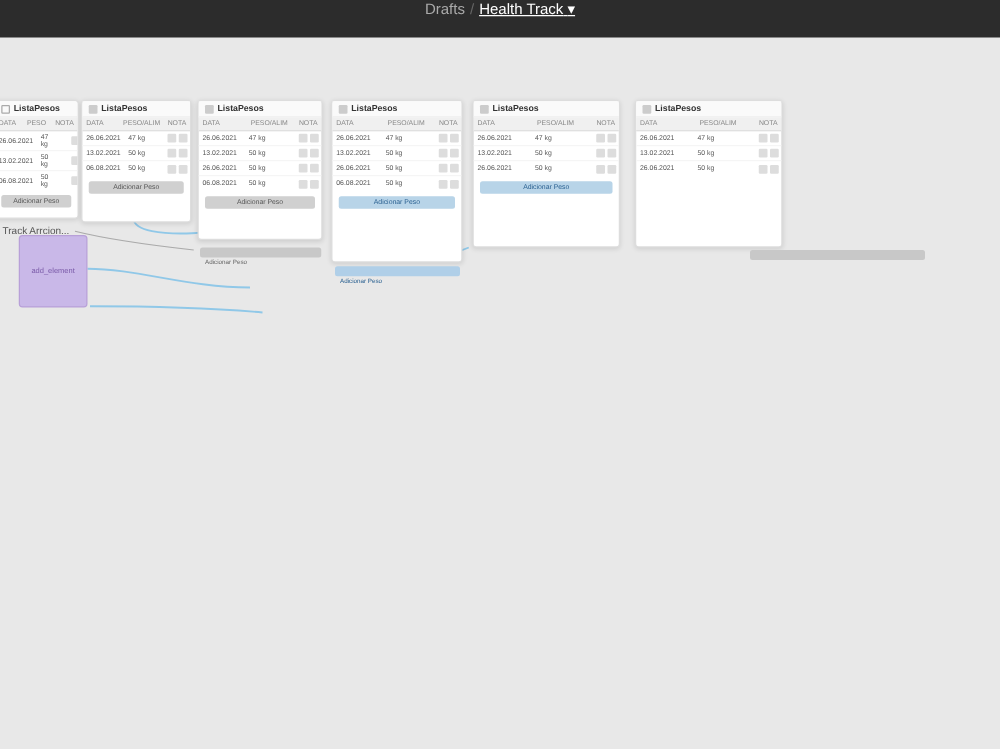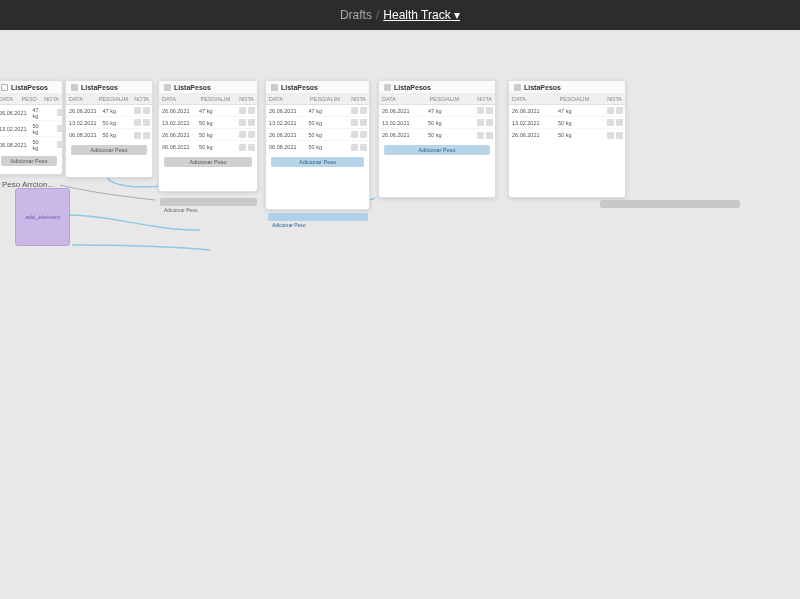--- a/index.html
+++ b/index.html
@@ -11,21 +11,21 @@
       overflow: hidden;
       position: relative;
     }
 
     
     #topbar {
       width: 100%;
       height: 30px;
       background: #2c2c2c;
       display: flex;
-      align-items: center;
+      align-items: flex-start;
       justify-content: center;
       position: relative;
       z-index: 10;
     }
     #topbar .breadcrumb {
       display: flex;
       align-items: center;
       gap: 4px;
       font-size: 12px;
       color: #aaa;
@@ -256,21 +256,21 @@
         <span>06.08.2021</span>
         <span>50 kg</span>
         <div class="actions">
             <div class="act-icon"></div>
           </div>
       </div>
     </div>
     <div class="frame-btn">Adicionar Peso</div>
   </div>
 
-  <div class="frame-label-below" style="left: 2px; top: 150px;">Peso Arrcion...</div>
+  <div class="frame-label-below" style="left: 2px; top: 150px;">Track Arrcion...</div>
 
   <div class="frame-card" style="left:65px; top:50px; width:88px; height:98px;">
     <div class="frame-title">
       <span class="title-icon"></span>
       <span>ListaPesos</span>
     </div>
     <div class="frame-table">
       <div class="col-header">
         <span>DATA</span>
         <span>PESO/ALIM</span>

